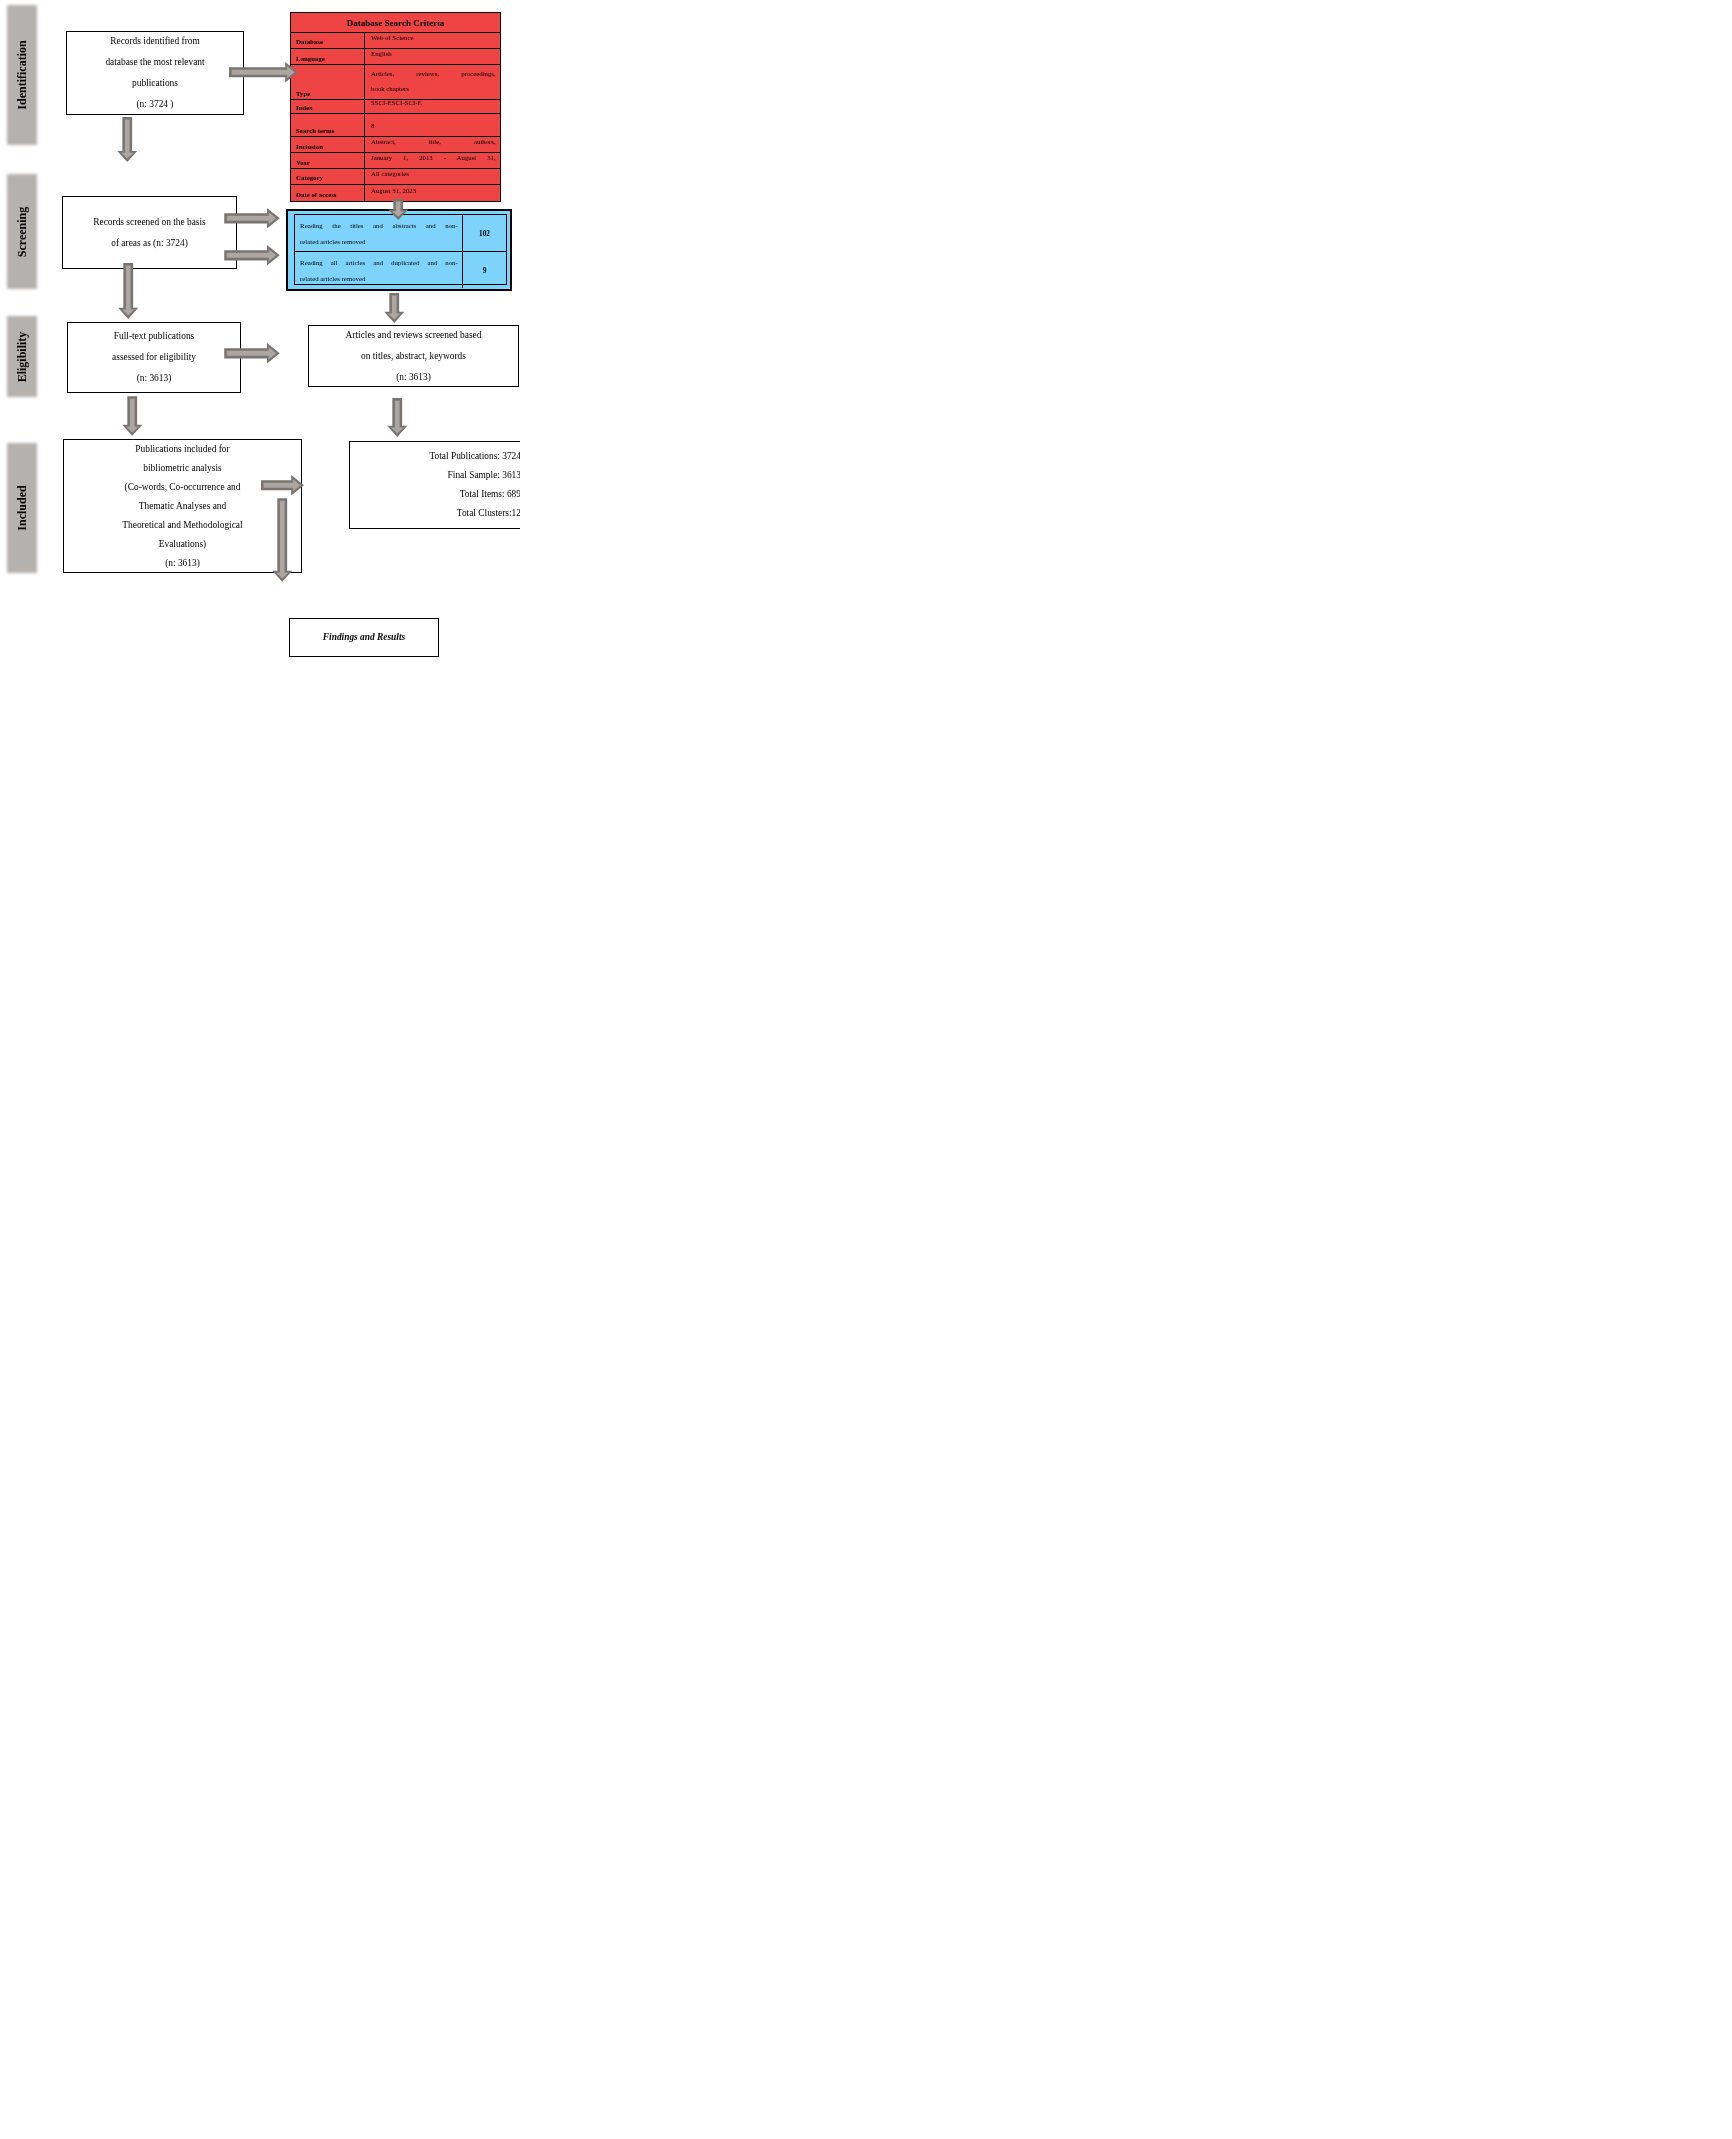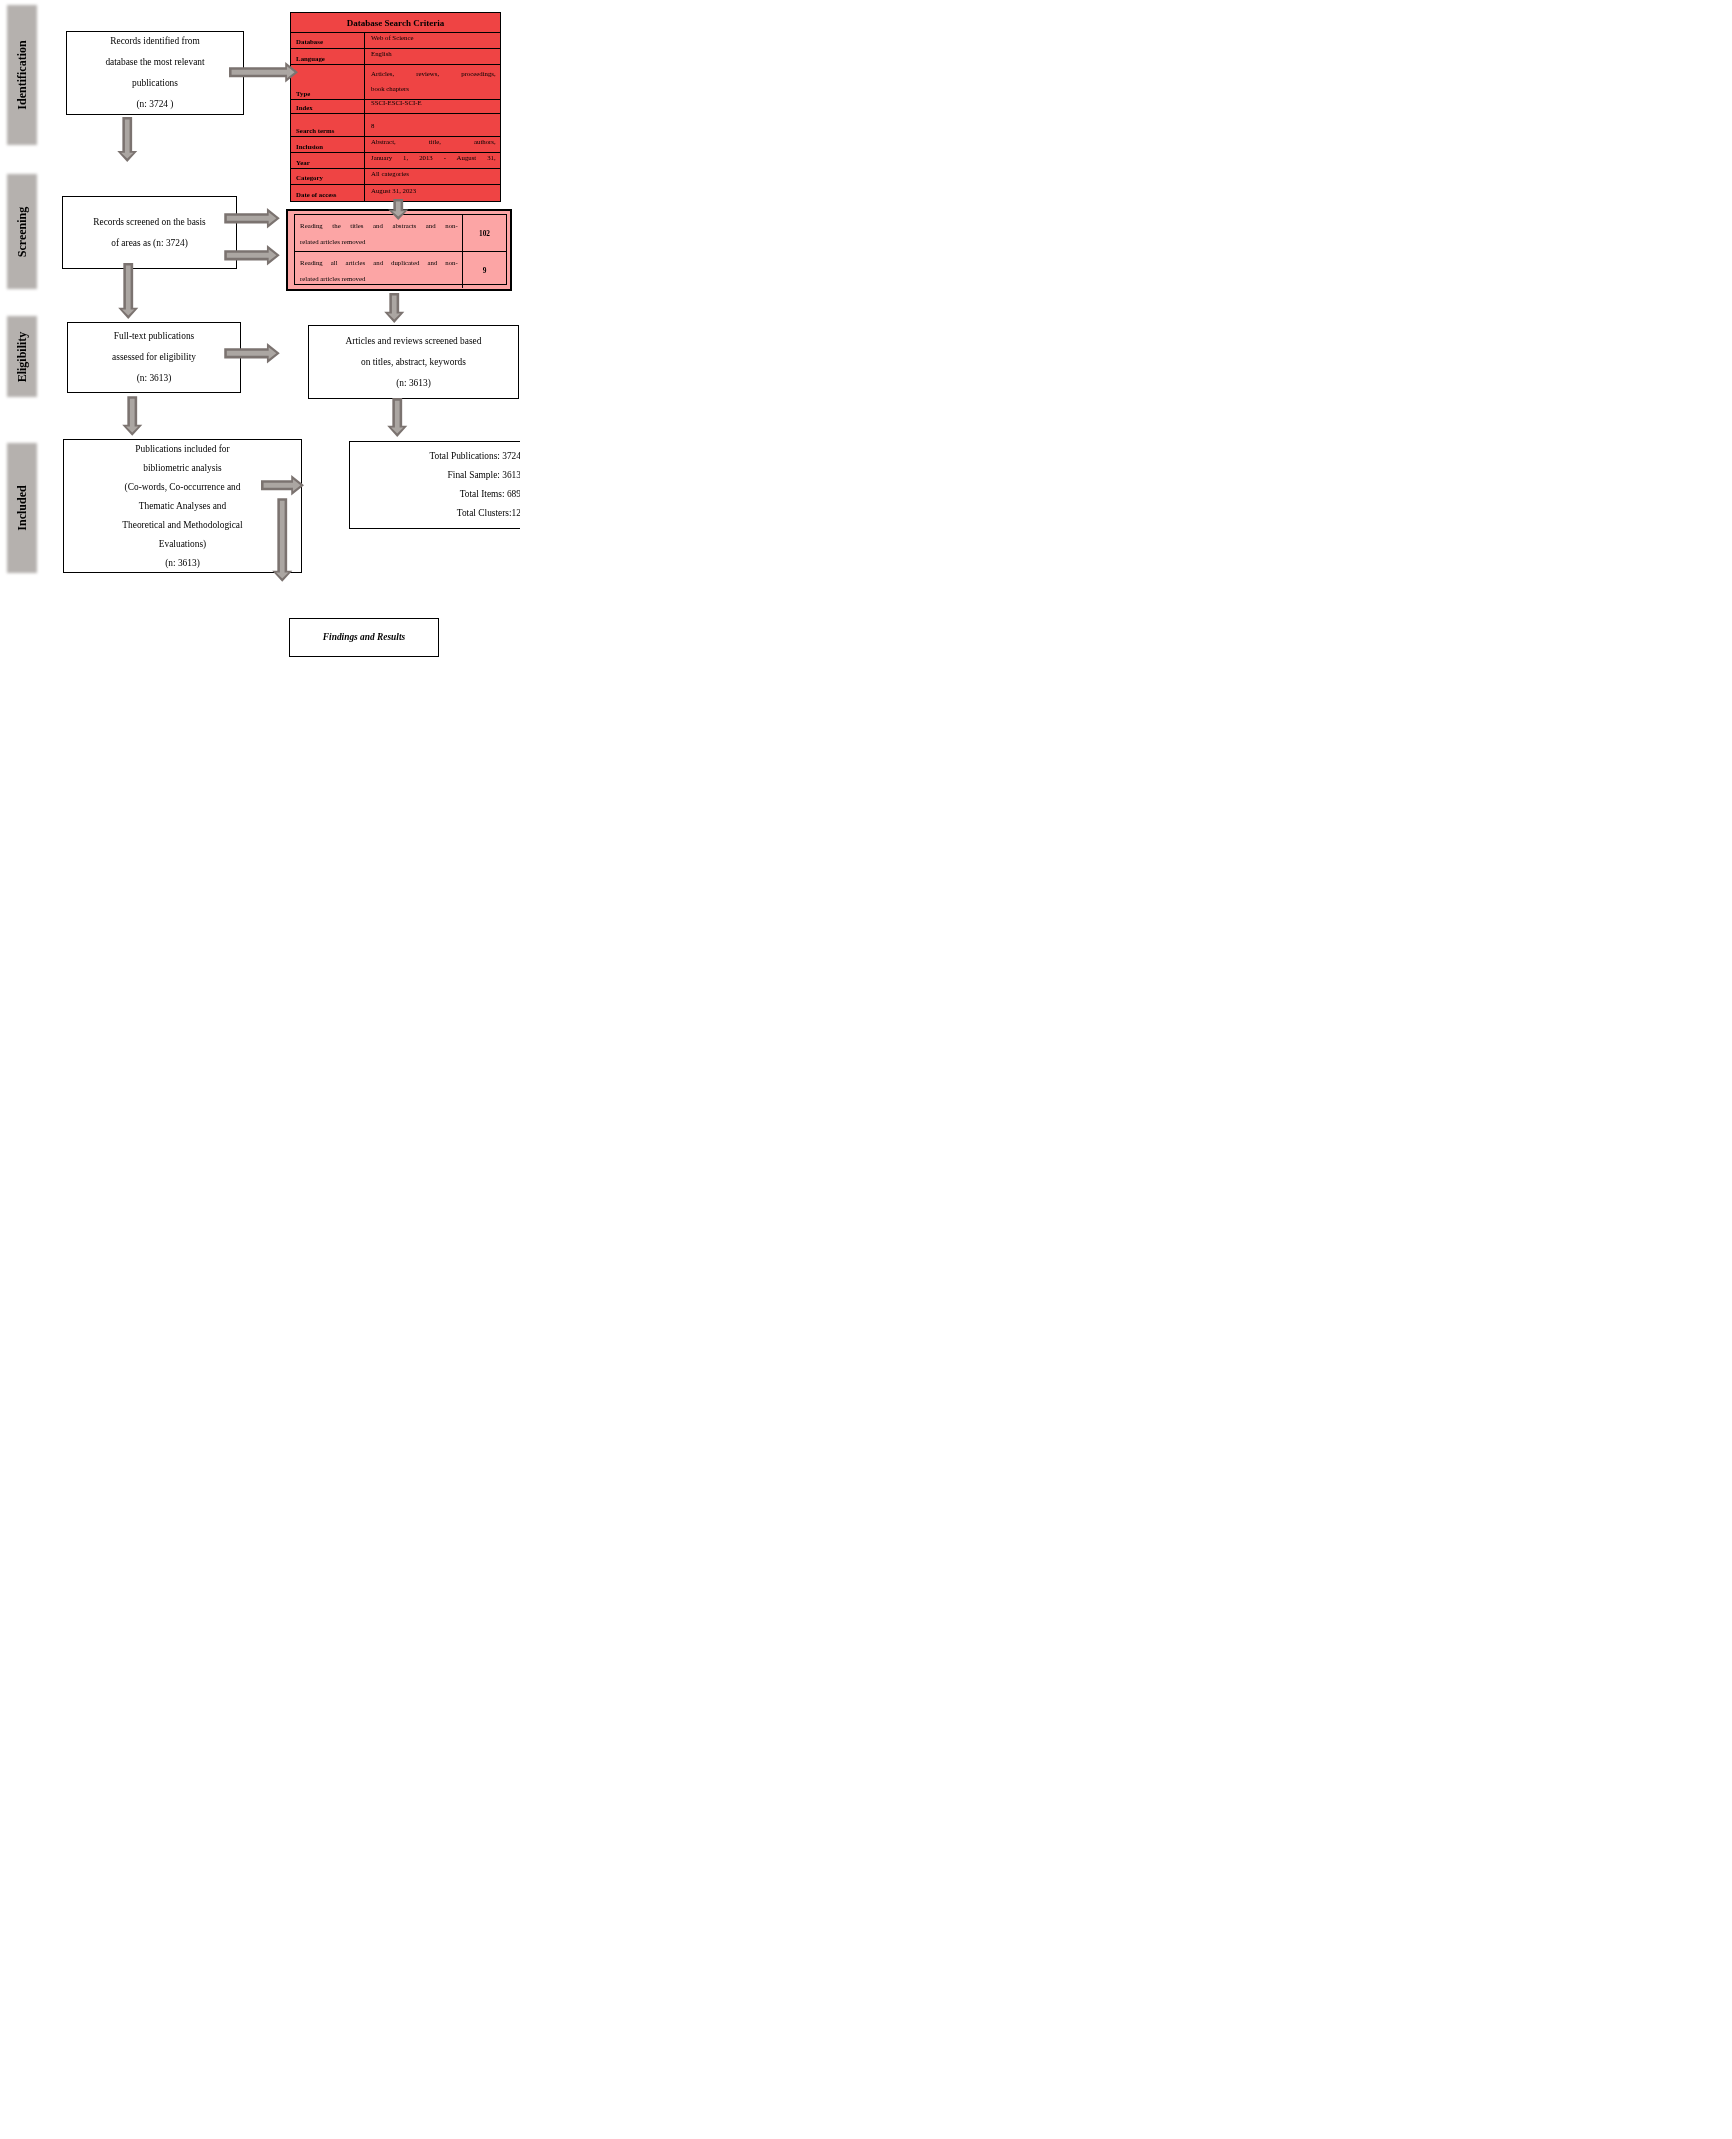--- a/index.html
+++ b/index.html
@@ -31,21 +31,21 @@
   .crit-label{width:74px;border-right:0.9px solid #000;box-sizing:border-box;
               font-weight:bold;font-size:6.8px;display:flex;align-items:flex-end;
               padding:0 1.7px 2.6px 5.1px;}
   .crit-value{flex:1;font-size:6.8px;display:flex;flex-direction:column;
               justify-content:flex-end;padding:0 4.3px 2.6px 6px;box-sizing:border-box;}
   .crit-value .vln{line-height:15.4px;}
   .jl{text-align:justify;text-align-last:justify;}
 
   
   .reading-outer{position:absolute;left:286px;top:209px;width:226px;height:82px;
-                 border:2.1px solid #000;box-sizing:border-box;background:#fca5a5;}
+                 border:2.1px solid #000;box-sizing:border-box;background:#7dd3fc;}
   .reading-table{position:absolute;left:6px;top:3px;width:213px;height:71px;
                  border:0.9px solid #000;box-sizing:border-box;display:flex;flex-direction:column;}
   .rt-row{display:flex;border-bottom:0.9px solid #000;box-sizing:border-box;flex:0 0 auto;}
   .rt-row:last-child{border-bottom:none;flex:1 1 auto;}
   .rt-text{width:167px;box-sizing:border-box;padding:2.6px 4.3px 1.7px 5.1px;font-size:6.8px;}
   .rt-text .vln{line-height:16px;}
   .rt-num{flex:1;border-left:0.9px solid #000;box-sizing:border-box;display:flex;
           align-items:center;justify-content:center;font-weight:bold;font-size:7.3px;}
 
   .arrow{position:absolute;}
@@ -172,21 +172,21 @@
       <div class="rt-row">
         <div class="rt-text">
           <div class="vln jl">Reading all articles and duplicated and non-</div>
           <div class="vln">related articles removed</div>
         </div>
         <div class="rt-num">9</div>
       </div>
     </div>
   </div>
 
-  <div class="flow-box" style="left:290px;top:325px;width:211px;height:74px;">
+  <div class="flow-box" style="left:290px;top:325px;width:211px;height:62px;">
     <div class="ln">Articles and reviews screened based</div>
     <div class="ln">on titles, abstract, keywords</div>
     <div class="ln">(n: 3613)</div>
   </div>
 
   <div class="flow-box tight" style="left:331px;top:441px;width:173px;height:88px;align-items:flex-end;">
     <div class="ln">Total Publications: 3724</div>
     <div class="ln">Final Sample: 3613</div>
     <div class="ln">Total Items: 689</div>
     <div class="ln">Total Clusters:12</div>

